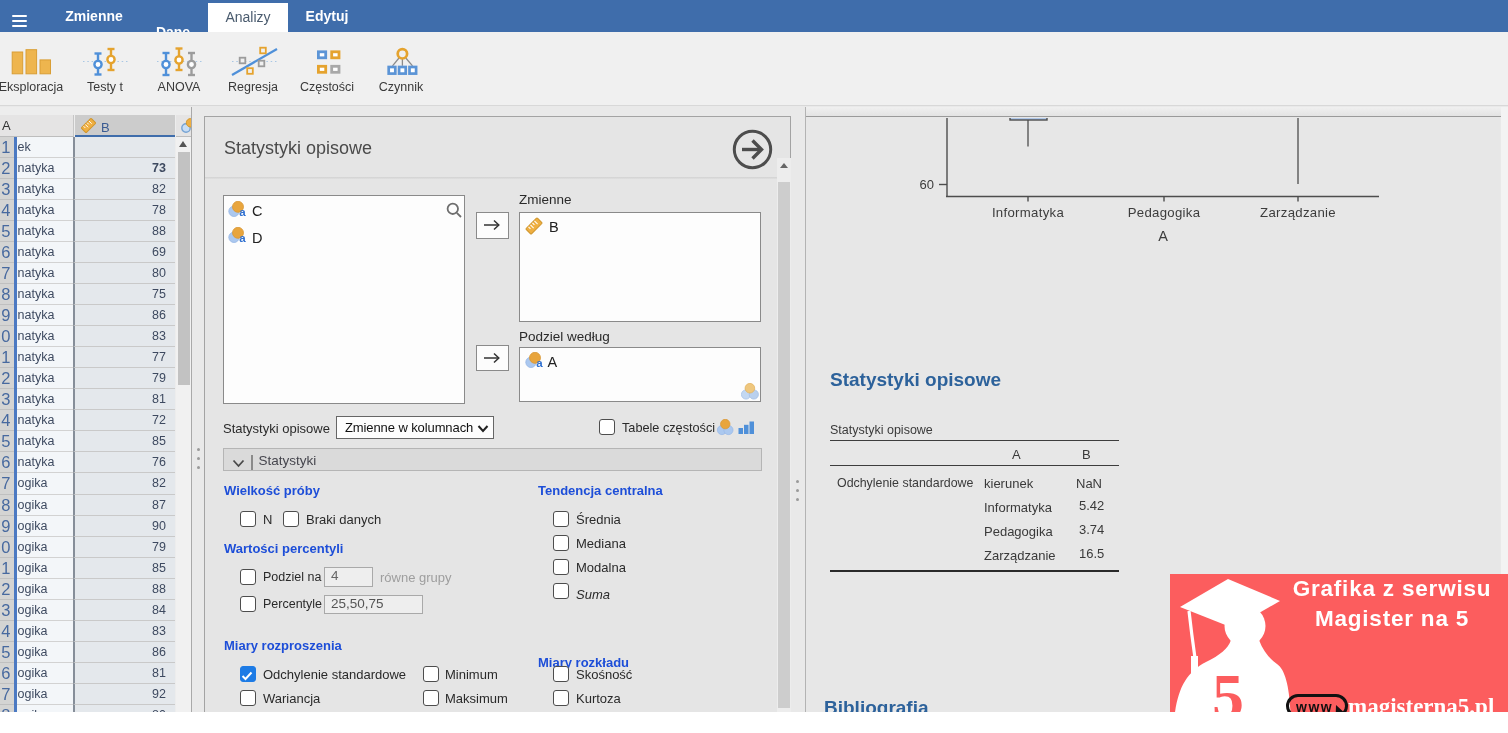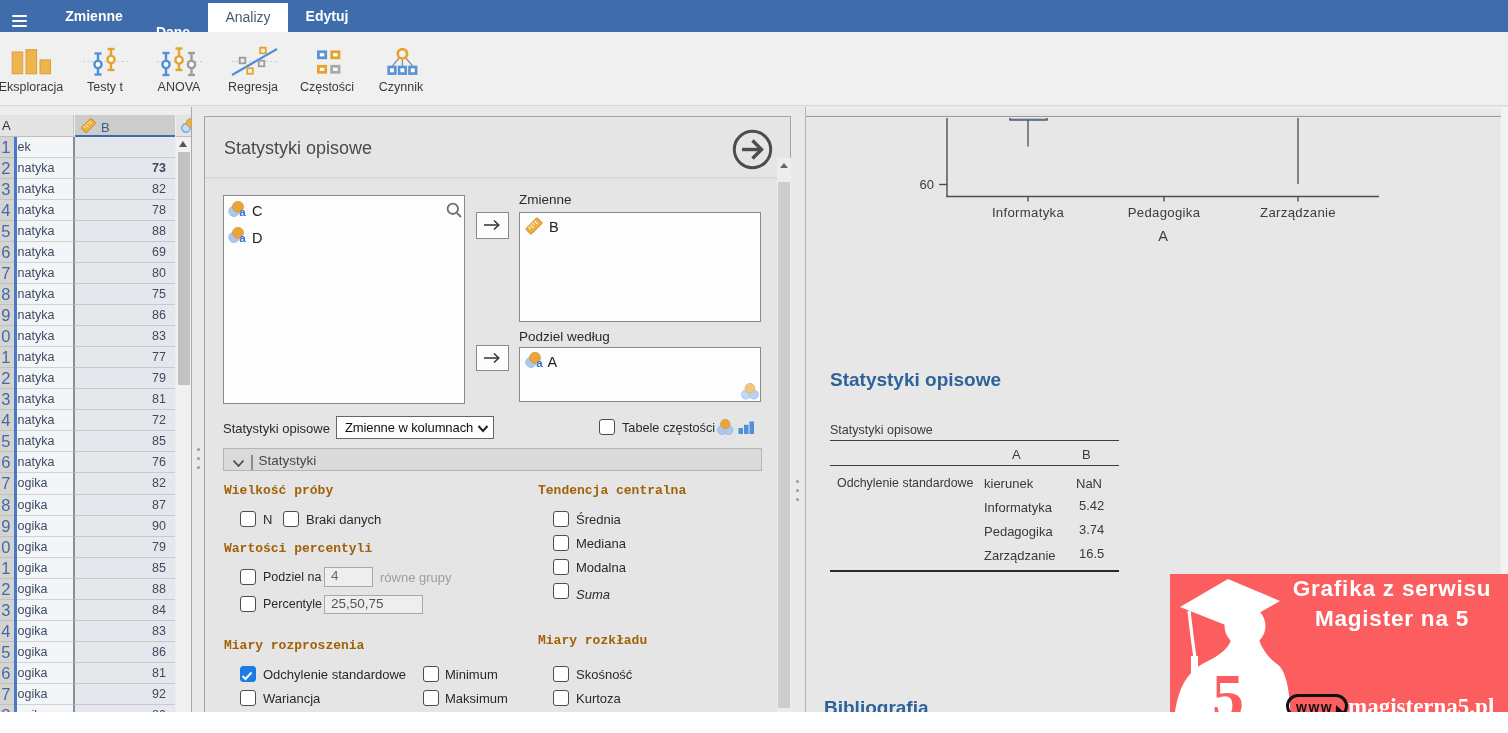--- a/index.html
+++ b/index.html
@@ -23,21 +23,21 @@
 .ca { position:absolute; left:16.5px; width:56.5px; background:#f3f6f9; font-size:12.5px; color:#3e4a60; padding-left:1px; overflow:hidden; border-bottom:1px solid #d2d2d2; }
 .cb2 { position:absolute; left:73px; width:102px; background:#e4e8ec; font-size:12.5px; color:#3e4a60; text-align:right; padding-right:9px; border-bottom:1px solid #c9c9c9; border-left:2px solid #868e99; }
 
 
 .splitdots div { position:absolute; width:3px; height:3px; border-radius:50%; background:#9a9a9a; }
 
 
 #dialog { position:absolute; left:204px; top:116px; width:587px; height:617px; background:#e5e5e5; border:1px solid #a3a3a3; border-bottom:none; }
 .lbox { position:absolute; background:#fdfdfd; border:1px solid #8a8a8a; }
 .dlabel { position:absolute; font-size:13px; color:#2a2a2a; }
-.boldlab { position:absolute; font-size:13px; font-weight:bold; color:#a16207;font-family:Liberation Mono, monospace; }
+.boldlab { position:absolute; font-size:13px; font-weight:bold; color:#1d4ed8; }
 .cb { position:absolute; width:16px; height:16px; background:#fff; border:1.7px solid #4d4d4d; border-radius:3px; }
 .cbchk { position:absolute; width:16px; height:16px; background:#1d7be5; border:1.7px solid #1d7be5; border-radius:3px; }
 .arrbtn { position:absolute; left:270.5px; width:33.5px; height:26.5px; background:#fcfcfc; border:1px solid #8a8a8a; text-align:center; }
 .inpt { position:absolute; background:#eeeeee; border:1px solid #a9a9a9; font-size:13.5px; color:#555; padding-left:6px; }
 
 
 #results { position:absolute; left:805px; top:107px; width:695px; height:626px; background:#e7e7e7; border-left:1px solid #b3b3b3; }
 .rblue { position:absolute; color:#2d629b; font-weight:bold; font-size:19px; }
 .rtxt { position:absolute; font-size:13px; color:#3a3a3a; }
 
@@ -392,21 +392,21 @@
     <div class="boldlab" style="left:333px; top:366px;">Tendencja centralna</div>
     <div class="cb" style="left:348px; top:394px;"></div>
     <div class="dlabel" style="left:371px; top:395px;">Średnia</div>
     <div class="cb" style="left:348px; top:418px;"></div>
     <div class="dlabel" style="left:371px; top:419px;">Mediana</div>
     <div class="cb" style="left:348px; top:442px;"></div>
     <div class="dlabel" style="left:371px; top:443px;">Modalna</div>
     <div class="cb" style="left:348px; top:466px;"></div>
     <div class="dlabel" style="left:371px; top:470px;font-style:italic;">Suma</div>
 
-    <div class="boldlab" style="left:333px; top:516px;text-align:center;">Miary rozkładu</div>
+    <div class="boldlab" style="left:333px; top:538px;text-align:center;">Miary rozkładu</div>
     <div class="cb" style="left:348px; top:549px;"></div>
     <div class="dlabel" style="left:371px; top:550px;">Skośność</div>
     <div class="cb" style="left:348px; top:573px;"></div>
     <div class="dlabel" style="left:371px; top:574px;">Kurtoza</div>
     <div class="boldlab" style="left:333px; top:601px;">Normalność</div>
 
     <div class="abs" style="left:572px; top:41px; width:14px; height:576px; background:#ededed;">
       <div style="position:absolute; left:3px; top:5px; width:0; height:0; border-left:4px solid transparent; border-right:4px solid transparent; border-bottom:5.5px solid #666;"></div>
       <div style="position:absolute; left:1px; top:24px; width:12px; height:526px; background:#cdcdcd;"></div>
     </div>

